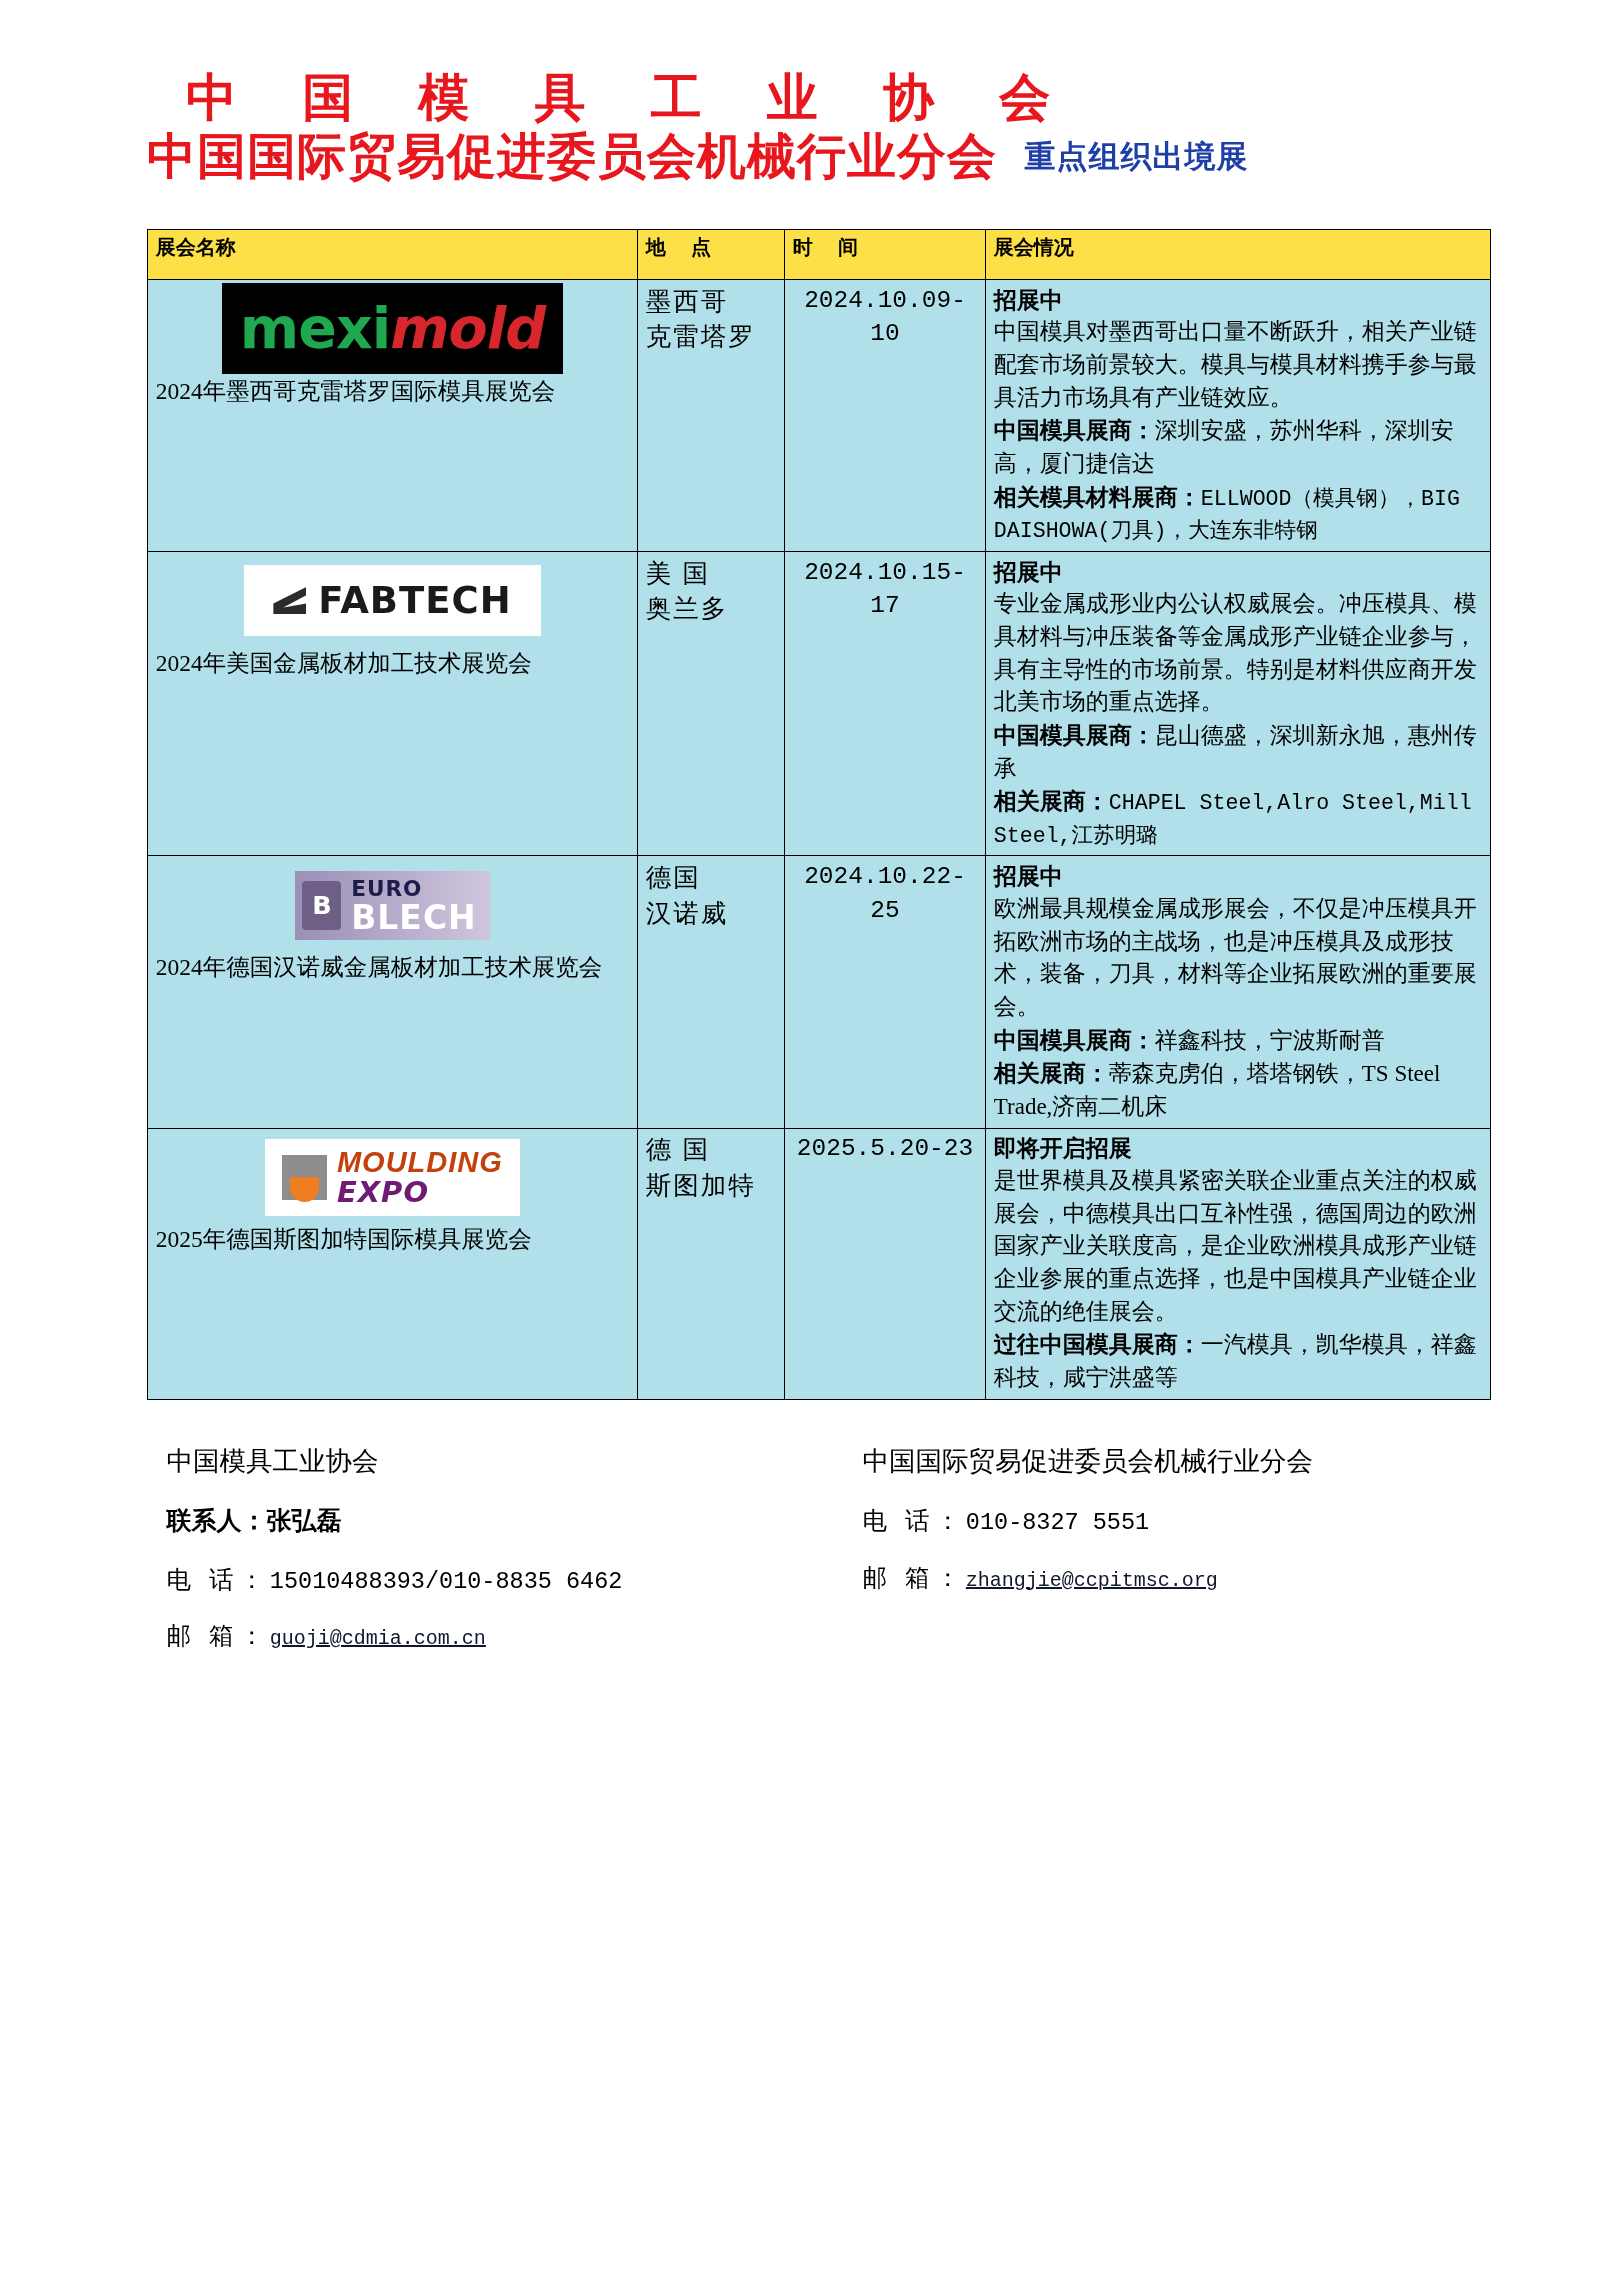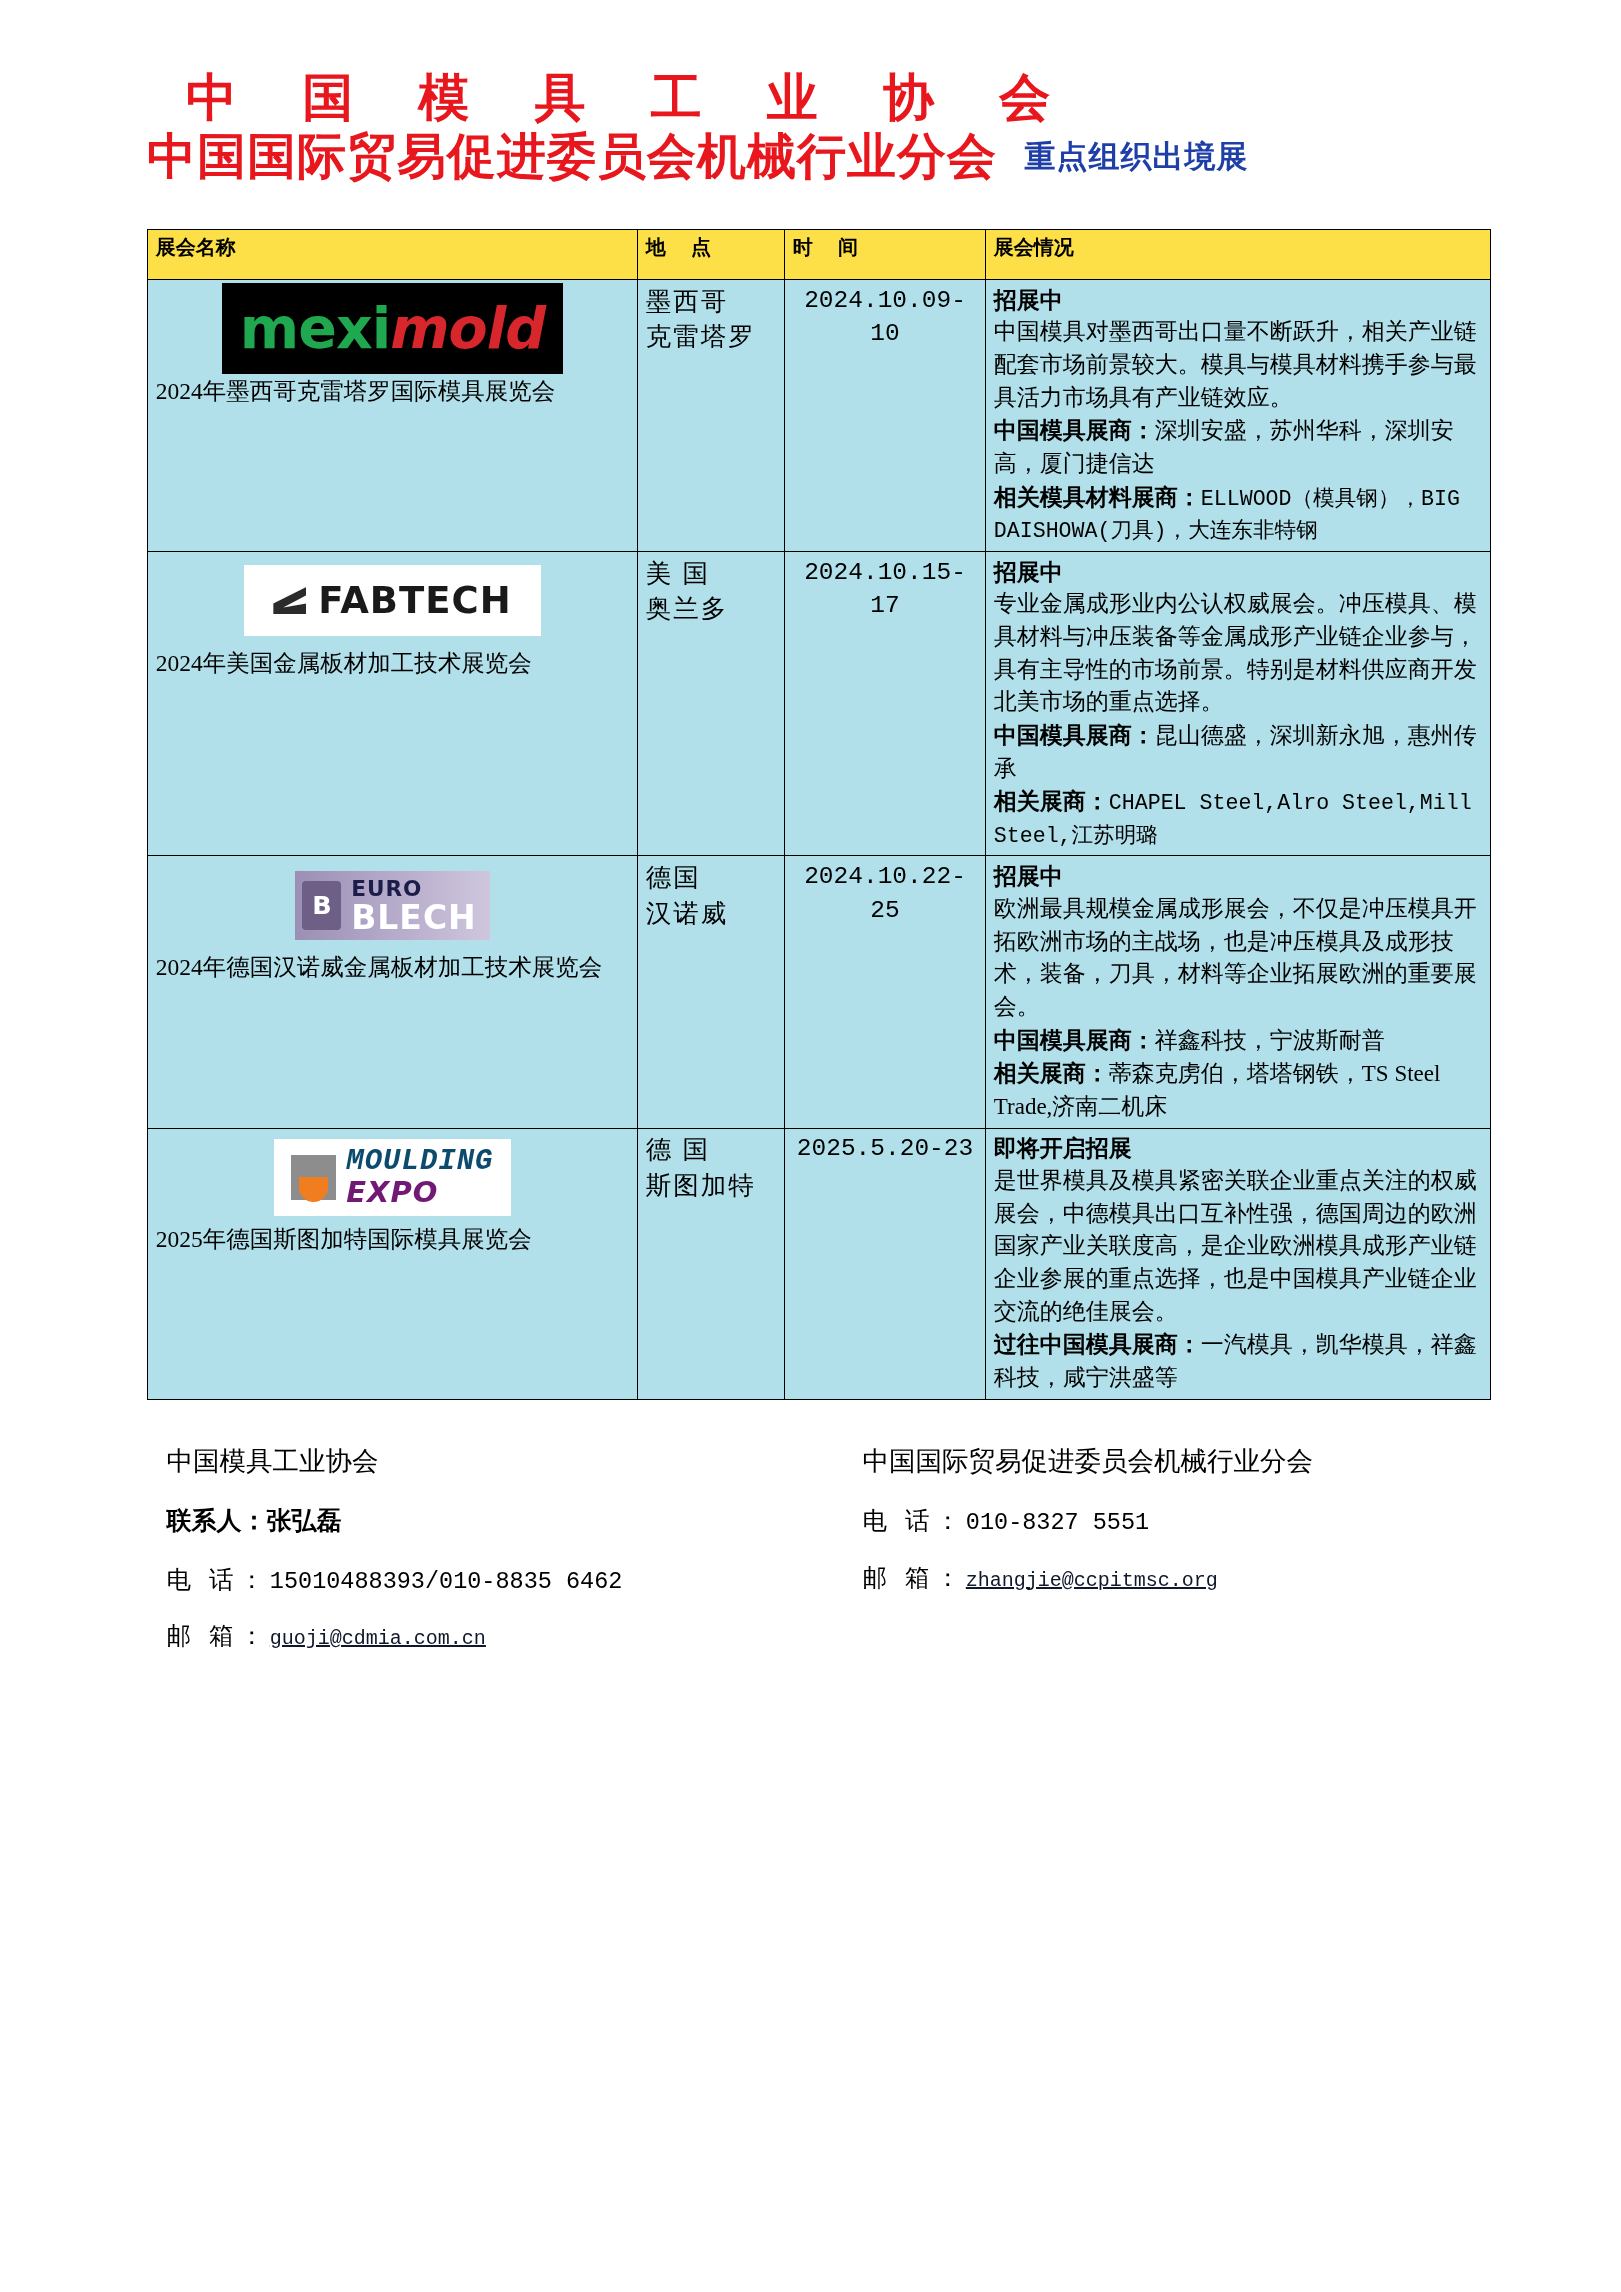--- a/index.html
+++ b/index.html
@@ -201,22 +201,22 @@
     position: relative;
   }
   .logo-moulding .dotmark::after {
     content: "";
     position: absolute; left: 7.8px; top: 21.6px;
     width: 29px; height: 25.5px; background: #f07d20;
     border-radius: 0 0 15.7px 15.7px;
   }
   .logo-moulding .lines { line-height: 1.05; }
   .logo-moulding .l1 {
-    font-family: Liberation Mono, monospace;
-    font-weight: bold; font-style: italic; font-size: 29px; color: #0c4a6e; letter-spacing: 1px;
+    font-family: Liberation Sans, sans-serif;
+    font-weight: bold; font-style: italic; font-size: 29px; color: #c2410c; letter-spacing: 1px;
   }
   .logo-moulding .l2 {
     font-family: "DejaVu Sans", sans-serif;
     font-weight: bold; font-style: italic; font-size: 29px; color: #701a75; letter-spacing: 1px;
   }
 
   
   .footer {
     margin-top: 43px;
     display: flex;

